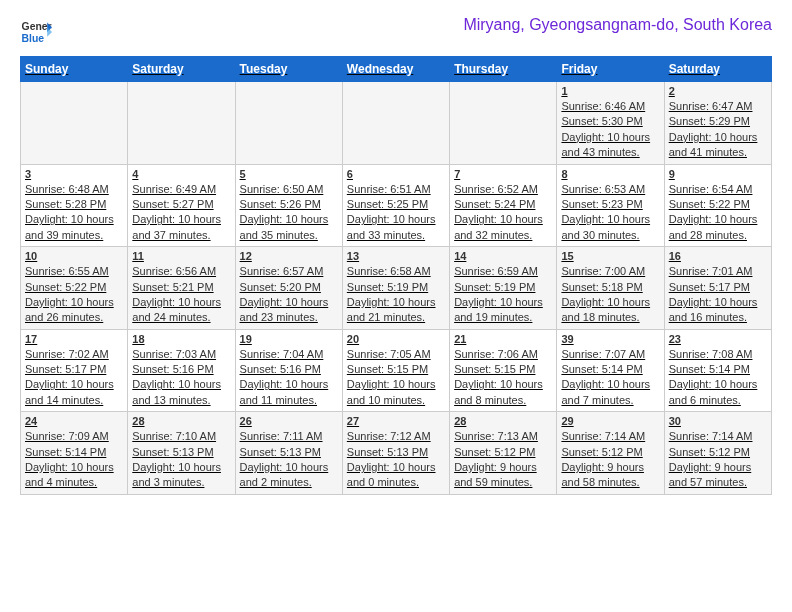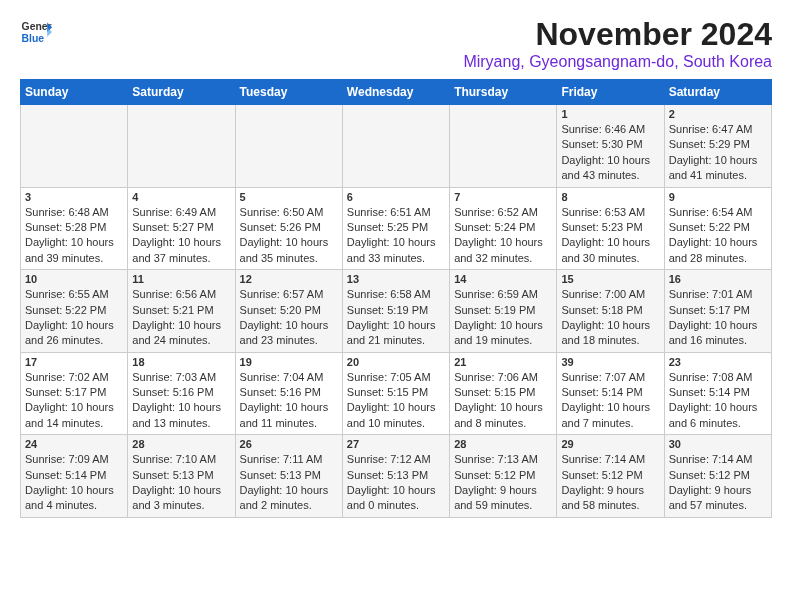--- a/index.html
+++ b/index.html
@@ -39,20 +39,21 @@
     }
     .subtitle {
       font-size: 16px;
       color: #6d28d9;
       font-weight: normal;
     }
     .calendar-table {
       width: 100%;
       border-collapse: collapse;
       table-layout: fixed;
+      text-decoration: underline;
     }
     .calendar-table thead th {
       background-color: #1a6bcc;
       color: #fff;
       font-size: 12px;
       font-weight: bold;
       padding: 5px 4px;
       text-align: left;
       border: 1px solid #1a6bcc;
     }
@@ -91,21 +92,20 @@
   <div class="header-area">
     <div class="logo">
       <svg class="logo-icon" viewBox="0 0 40 40">
         <text x="2" y="18" font-size="13" font-weight="bold" fill="#333" font-family="Arial">General</text>
         <text x="2" y="32" font-size="13" font-weight="bold" fill="#1a6bcc" font-family="Arial">Blue</text>
         <polygon points="34,8 40,14 34,20" fill="#1a6bcc"></polygon>
         <polygon points="34,14 40,20 34,26" fill="#4da6e8" opacity="0.7"></polygon>
       </svg>
     </div>
     <div class="title-area">
-      <div class="main-title">November 2024</div>
       <div class="subtitle">Miryang, Gyeongsangnam-do, South Korea</div>
     </div>
   </div>
 
   <table class="calendar-table">
     <thead>
       <tr>
         <th>Sunday</th>
         <th>Saturday</th>
         <th>Tuesday</th>

